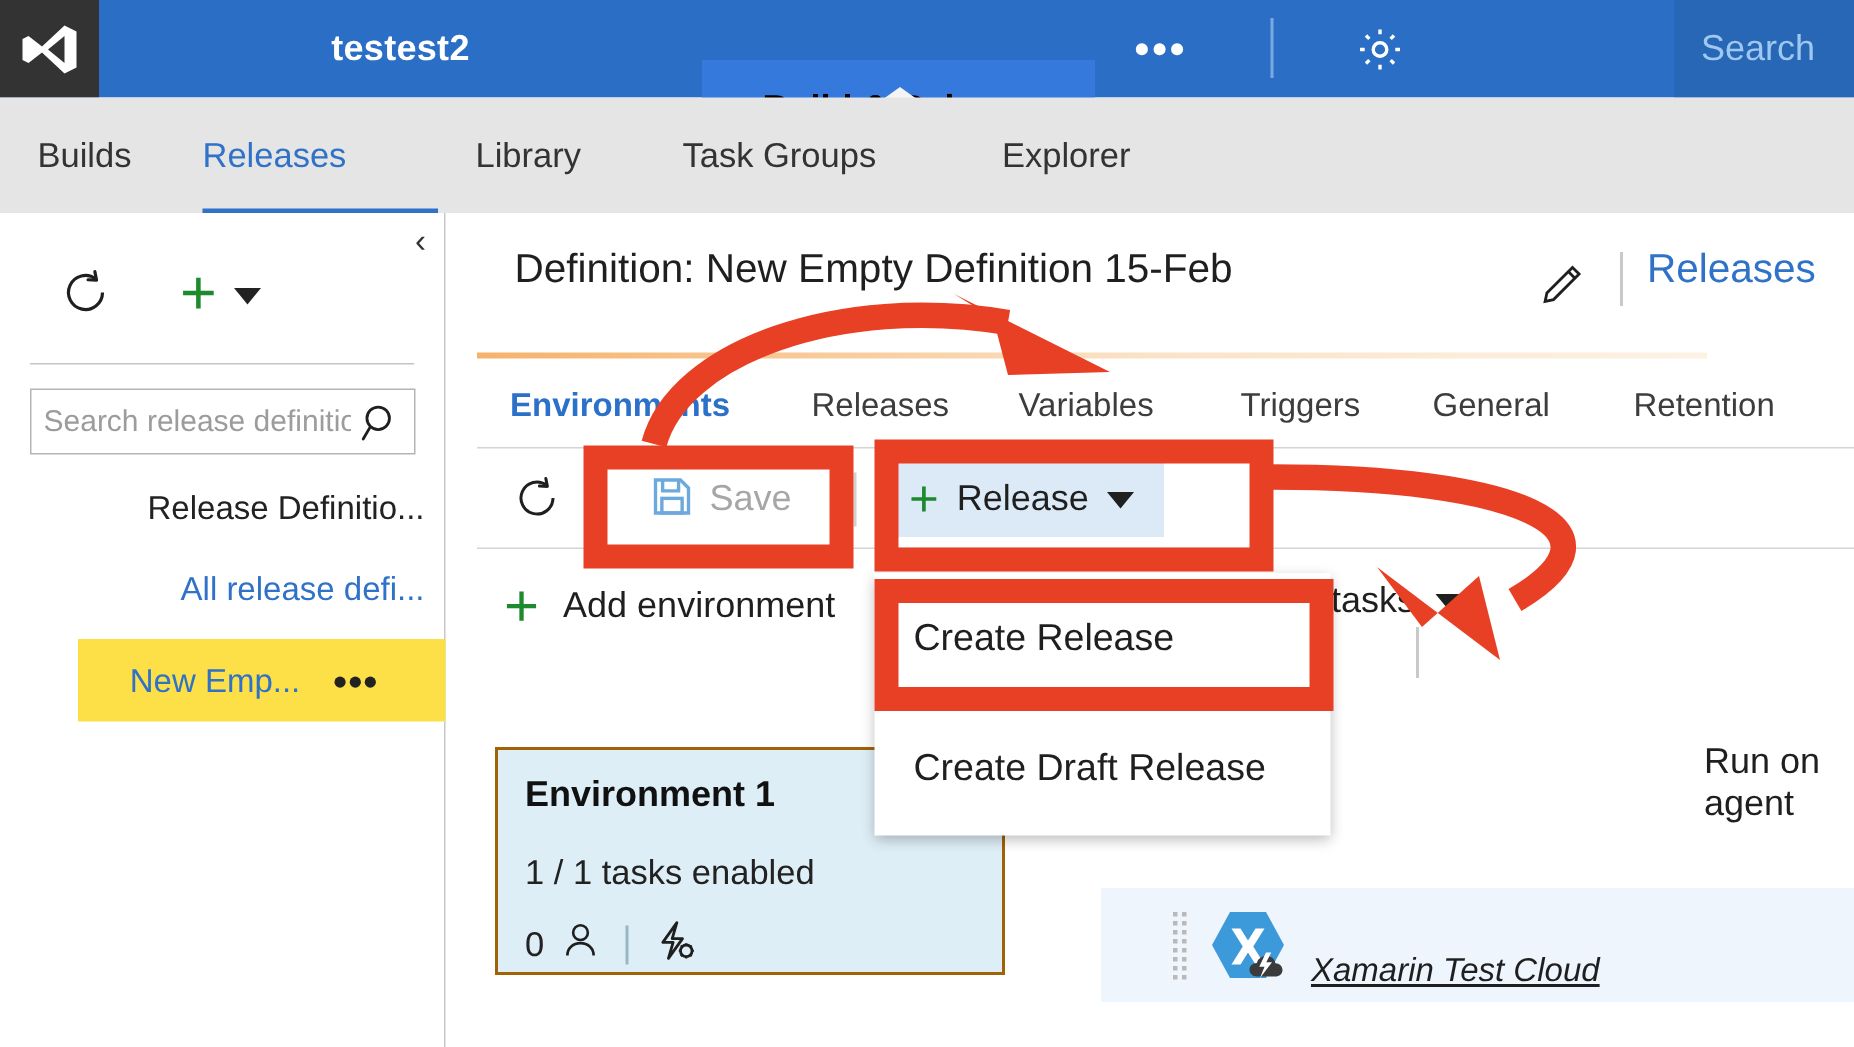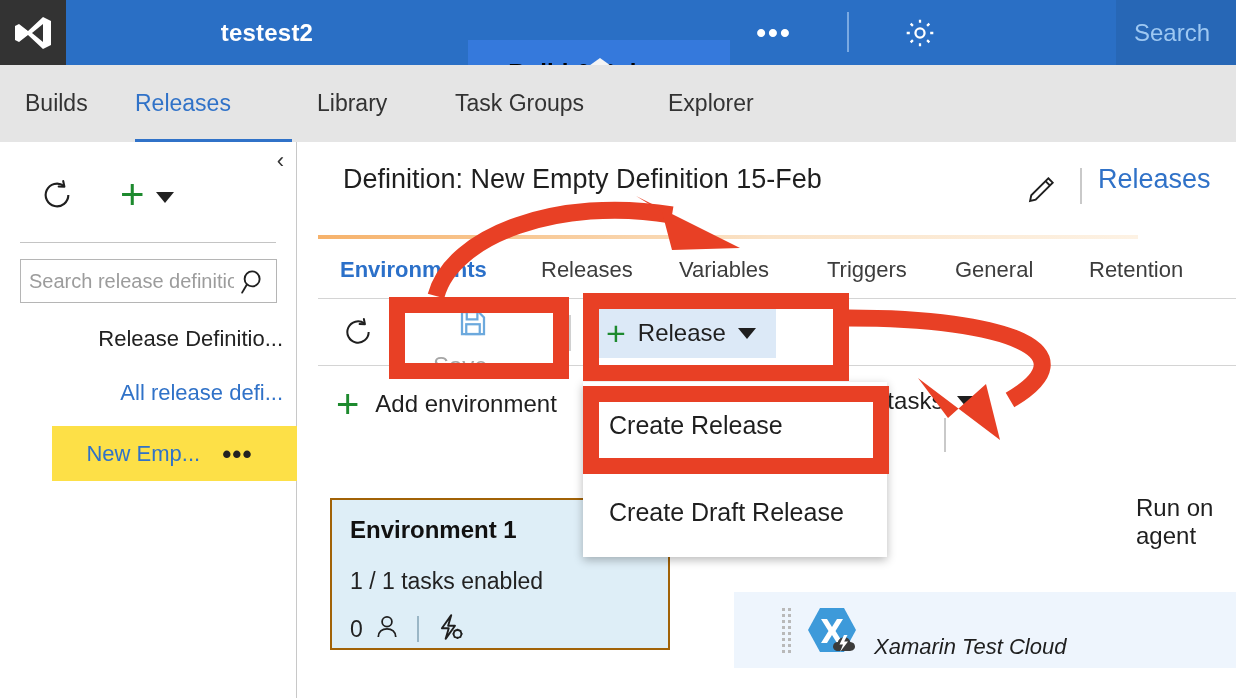--- a/index.html
+++ b/index.html
@@ -138,21 +138,21 @@
   }
   .subtab.active { color:#2b70c9; font-weight:bold; }
 
   .toolbar {
     position:absolute; left:20px; top:156px; width:918px; height:68px;
     border-top:1px solid #d4d4d4; border-bottom:1px solid #d4d4d4;
   }
   .tb-refresh { position:absolute; left:24px; top:17px; }
   .tb-save {
     position:absolute; left:115px; top:9px; height:50px;
-    display:flex; align-items:flex-end; gap:10px;flex-direction:column;
+    display:flex; align-items:center; gap:10px;
   }
   .tb-save .lbl { font-size:24px; color:#a6a6a6; }
   .tb-sep { position:absolute; left:251px; top:16px; width:2px; height:36px; background:#d0d0d0; }
   .tb-release {
     position:absolute; left:276px; top:9px; width:182px; height:50px;
     background:#dce9f7; display:flex; align-items:center; padding-left:12px; gap:12px;
   }
   .tb-release .plus { font-size:34px; color:#1d8a2e; line-height:30px; }
   .tb-release .lbl { font-size:24px; color:#1f1f1f; }
   .tb-release .caret {
@@ -190,21 +190,21 @@
 
   .task-row {
     position:absolute; left:436px; top:450px; width:502px; height:76px; background:#eef5fd;
   }
   .drag-dots { position:absolute; left:48px; top:16px; width:10px; height:46px; }
   .drag-dots i {
     position:absolute; width:3px; height:3px; background:#b9b9b9; border-radius:0;
   }
   .xam-icon { position:absolute; left:70px; top:14px; }
   .task-title { position:absolute; left:140px; top:10px; font-size:25px; color:#1f1f1f; white-space:nowrap; }
-  .task-sub { position:absolute; left:140px; top:42px; font-size:22px; color:#1f1f1f; font-style:italic; }
+  .task-sub { position:absolute; left:140px; top:42px; font-size:22px; color:#1f1f1f; font-style:italic;text-decoration:underline; }
 
   
   .dropdown {
     position:absolute; left:583px; top:382px; width:304px; height:175px;
     background:#ffffff; box-shadow:0 3px 9px rgba(0,0,0,.28); z-index:40;
   }
   .dd-item {
     position:absolute; left:0; width:304px; height:87px;
     display:flex; align-items:center; padding-left:26px;
     font-size:25px; color:#1f1f1f;

